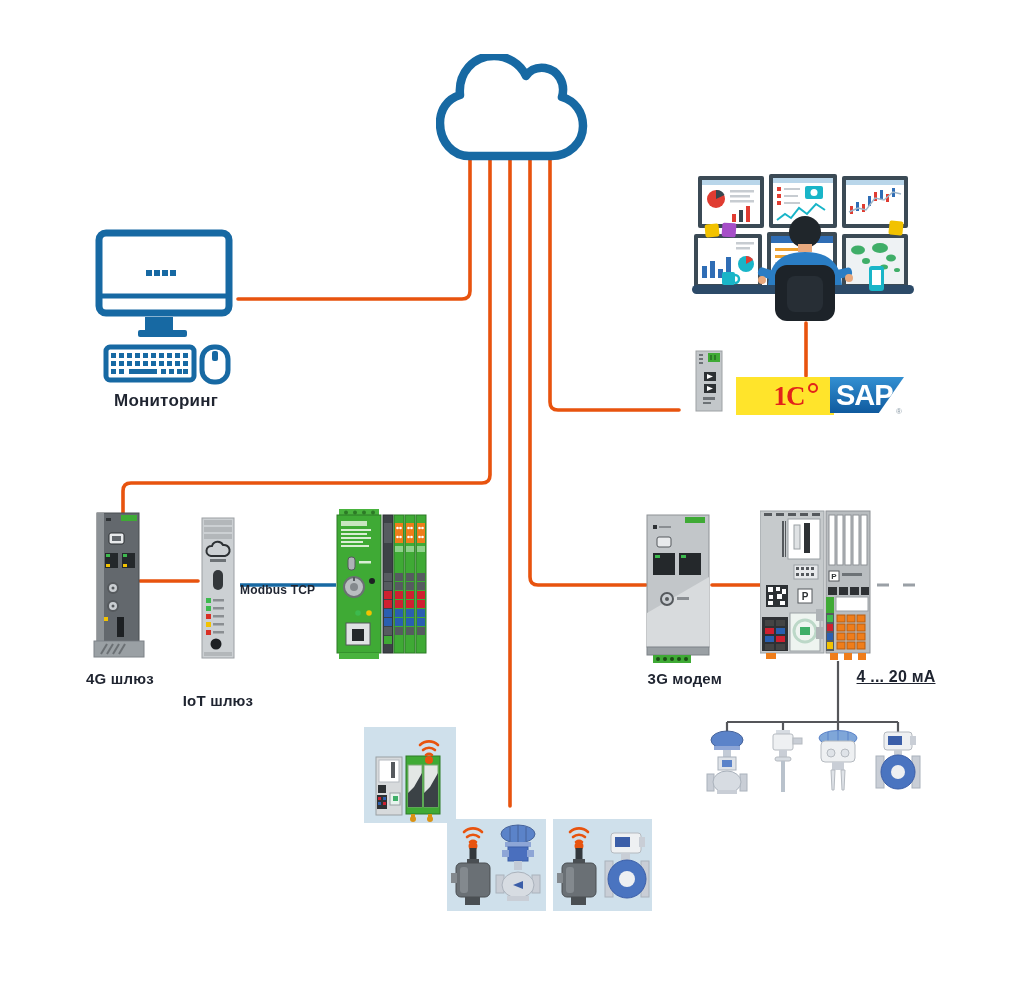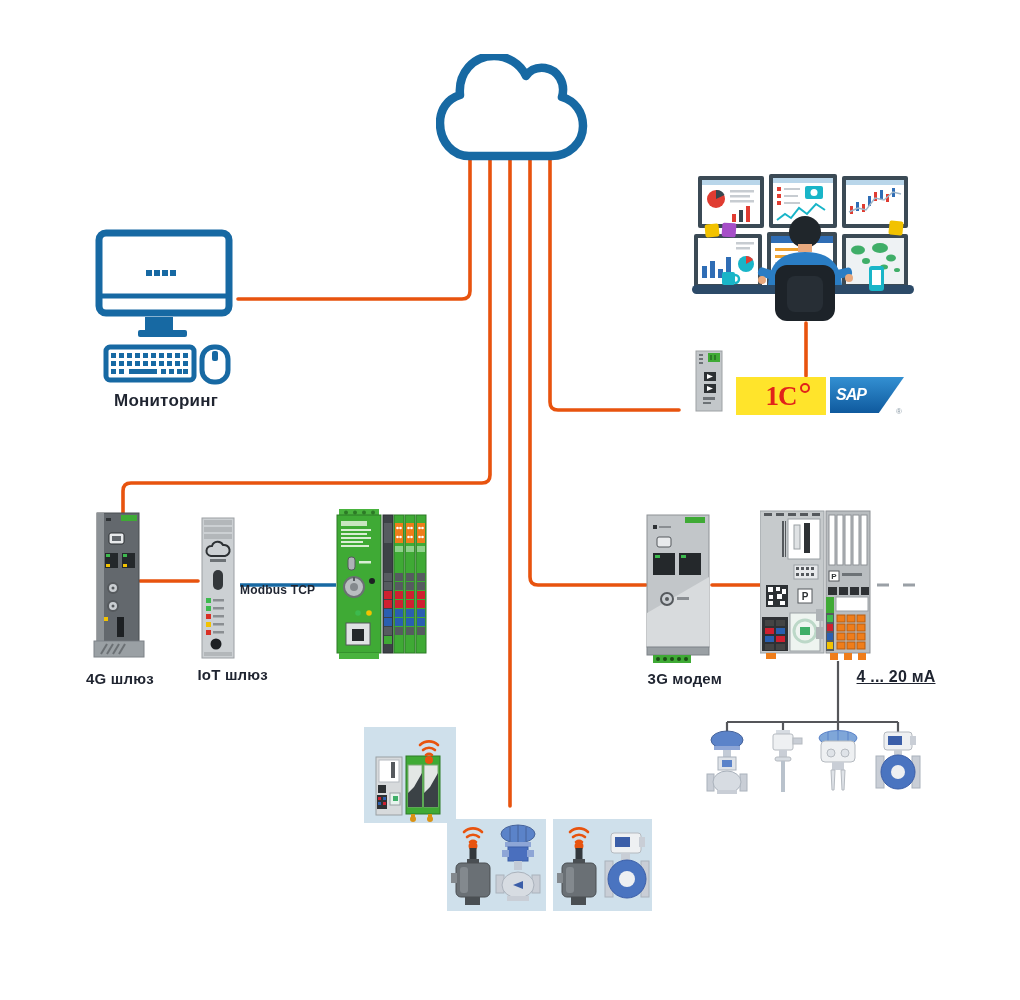--- a/index.html
+++ b/index.html
@@ -3,30 +3,30 @@
 <meta charset="utf-8">
 <style>
   html,body{margin:0;padding:0;background:#ffffff;}
   #canvas{position:relative;width:1020px;height:1000px;background:#ffffff;overflow:hidden;
           font-family:"Liberation Sans",sans-serif;}
   .abs{position:absolute;}
   .lbl{position:absolute;font-weight:700;color:#1F2430;text-align:center;
        font-size:15px;letter-spacing:.2px;white-space:nowrap;}
   .lbl.big{font-size:17px;}
   #logo-1c{position:absolute;left:736px;top:377px;width:90px;height:38px;background:#FFE42B;
-           display:flex;align-items:center;justify-content:center;}
+           display:flex;align-items:center;justify-content:center;padding-left:8px;}
   #logo-1c .t{color:#E2231A;font-weight:800;font-size:27px;letter-spacing:-1px;
               font-family:"Liberation Serif",serif;}
   #logo-1c .reg{position:absolute;right:16px;top:6px;width:6px;height:6px;border:2px solid #E2231A;
                 border-radius:50%;}
   #logo-sap{position:absolute;left:830px;top:377px;width:74px;height:36px;
             background:linear-gradient(180deg,#3390d2 0%,#0f5a9e 100%);
             clip-path:polygon(0 0,100% 0,66% 100%,0 100%);
             display:flex;align-items:center;}
-  #logo-sap .t{color:#ffffff;font-weight:800;font-style:italic;font-size:16px;
+  #logo-sap .t{color:#ffffff;font-weight:800;font-size:29px;
                padding-left:6px;letter-spacing:-1px;}
   #sap-reg{position:absolute;left:896px;top:407px;font-size:8px;color:#8a9aa6;}
   .panel{position:absolute;background:#CFE0EB;}
 </style>
 </head>
 <body>
 
 <div id="canvas">
 
   <svg class="abs" style="left:0;top:0" width="1020" height="1000" viewBox="0 0 1020 1000">
@@ -279,21 +279,21 @@
       <rect x="17" y="93" width="11" height="2.5" fill="#8a8e92"></rect>
     <rect x="10" y="100" width="5" height="5" fill="#d93025"></rect>
       <rect x="17" y="101" width="11" height="2.5" fill="#8a8e92"></rect>
     <rect x="10" y="108" width="5" height="5" fill="#f2c200"></rect>
       <rect x="17" y="109" width="11" height="2.5" fill="#8a8e92"></rect>
     <rect x="10" y="116" width="5" height="5" fill="#d93025"></rect>
       <rect x="17" y="117" width="11" height="2.5" fill="#8a8e92"></rect>
     <circle cx="20" cy="130" r="5.5" fill="#1d2023"></circle>
     <rect x="8" y="138" width="28" height="4" fill="#b3b7ba"></rect>
   </svg>
-  <div class="lbl" style="left:168px;top:666px;width:100px;text-align:right;">IoT шлюз</div>
+  <div class="lbl" style="left:168px;top:692px;width:100px;">IoT шлюз</div>
 
   <div class="lbl" style="left:240px;top:583px;width:106px;text-align:left;font-size:12px;">Modbus TCP</div>
 
   <svg class="abs" style="left:336px;top:509px" width="92" height="150" viewBox="0 0 92 150">
     <rect x="3" y="0" width="40" height="7" fill="#49b33e"></rect>
     <circle cx="10" cy="3.5" r="2" fill="#2c7a26"></circle>
       <circle cx="19" cy="3.5" r="2" fill="#2c7a26"></circle>
     <circle cx="28" cy="3.5" r="2" fill="#2c7a26"></circle>
       <circle cx="37" cy="3.5" r="2" fill="#2c7a26"></circle>
     <rect x="1" y="6" width="44" height="138" fill="#3FAA35" stroke="#2c7a26"></rect>

